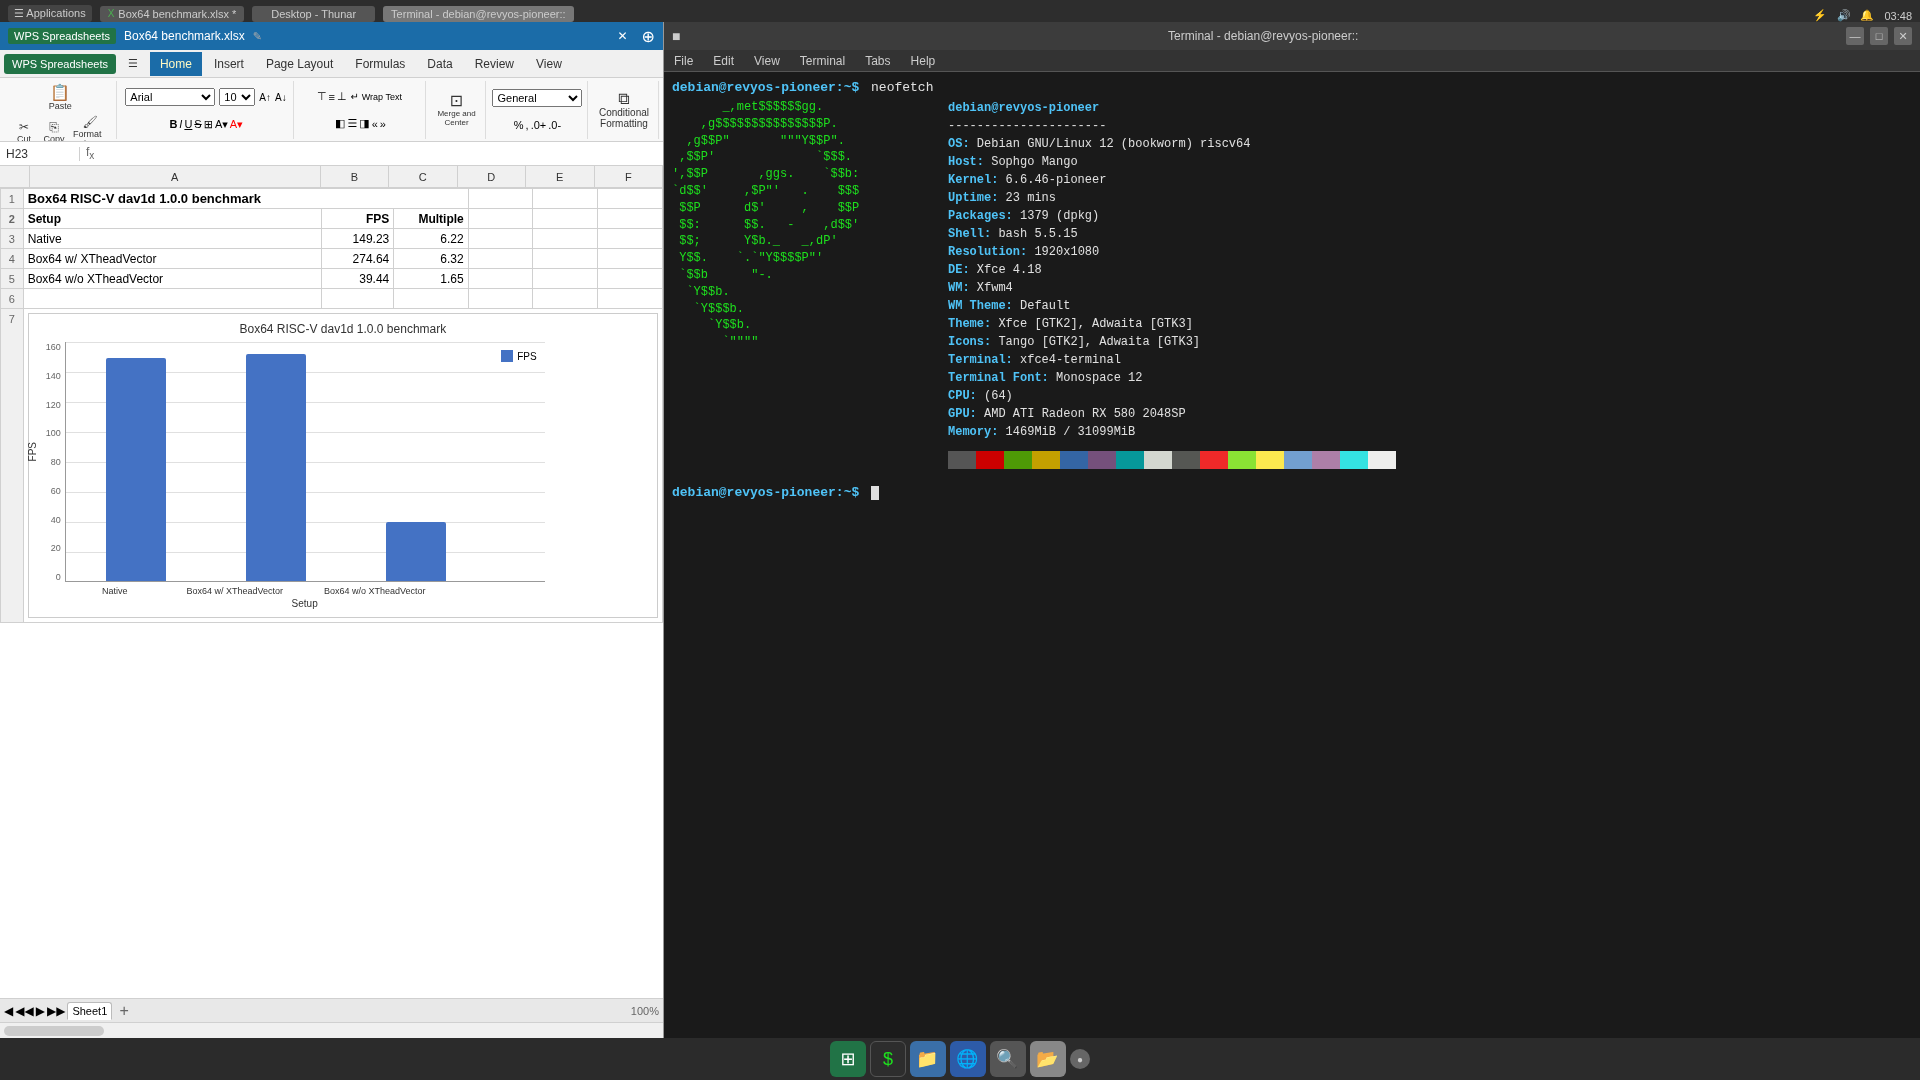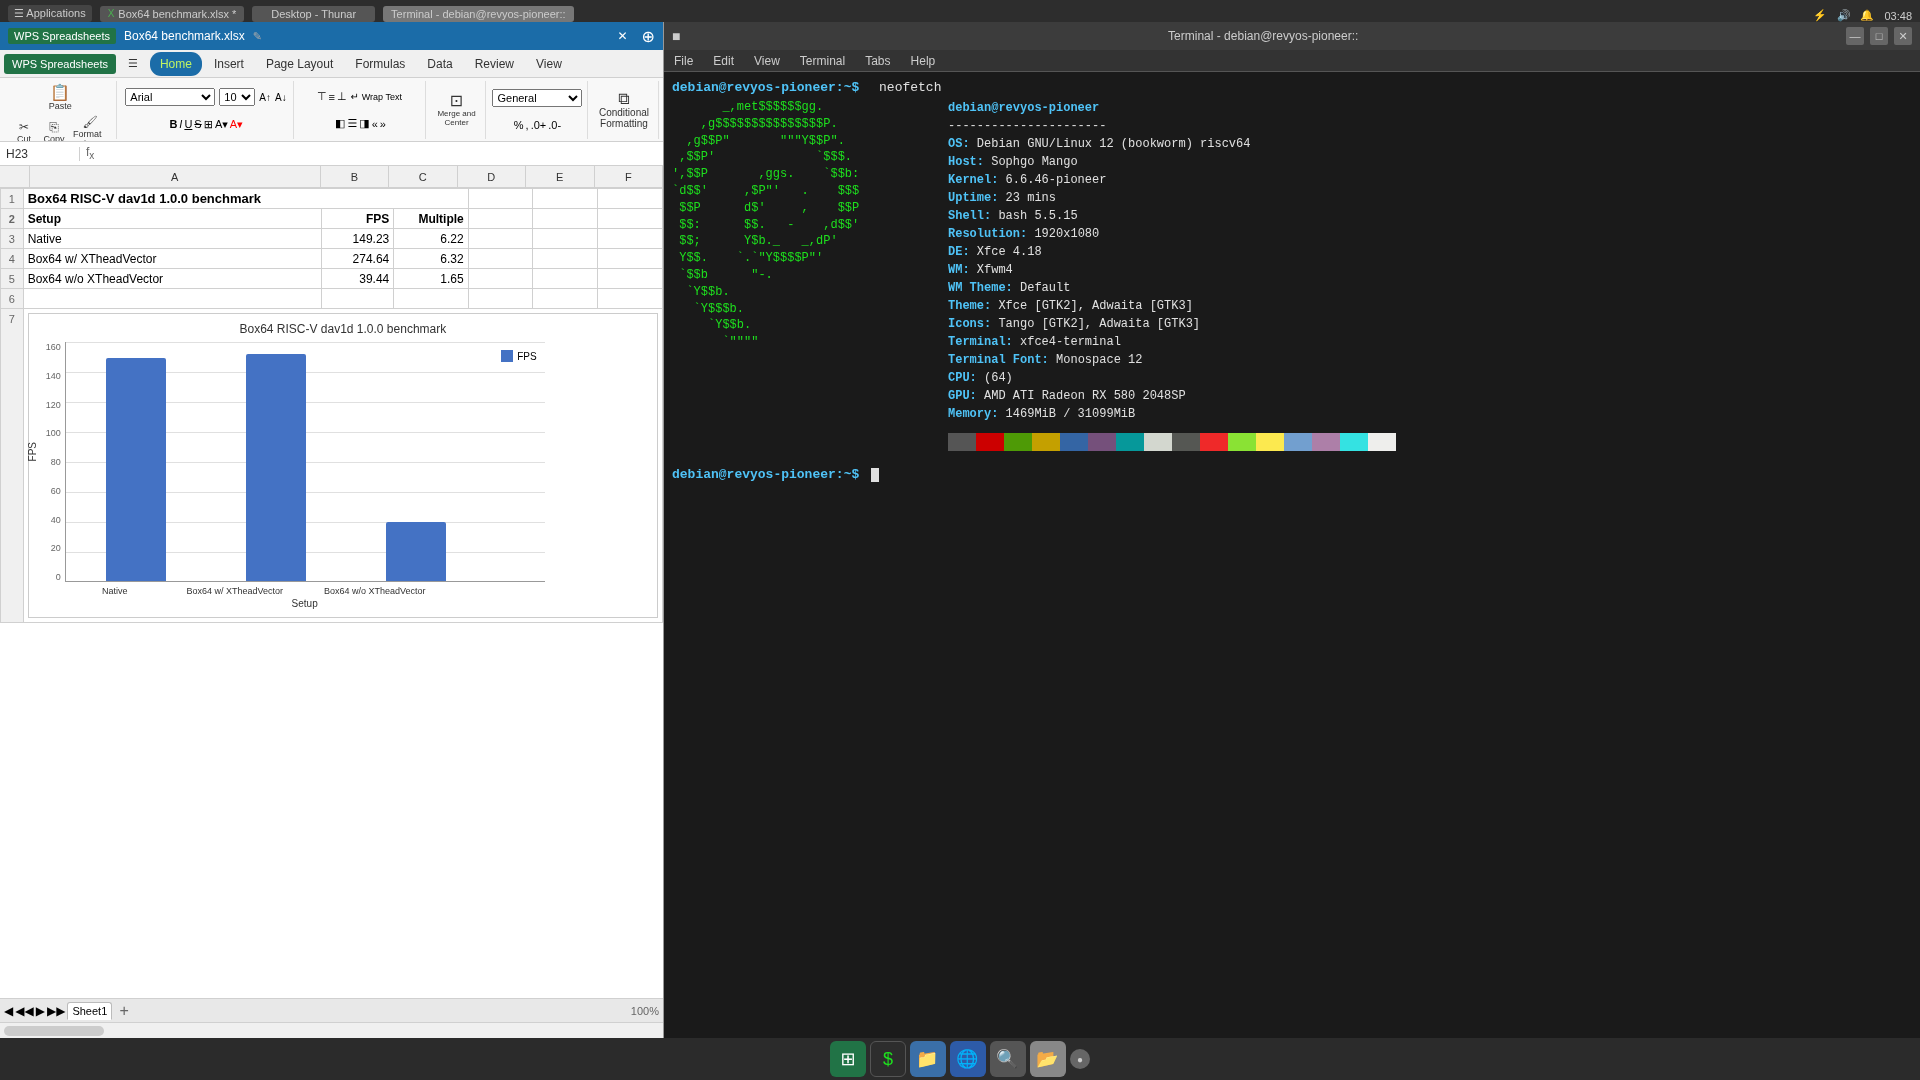--- a/index.html
+++ b/index.html
@@ -72,22 +72,22 @@
       padding: 2px 10px;
       font-size: 12px;
       cursor: pointer;
       border: none;
       background: transparent;
       color: #333;
       height: 24px;
     }
     .ribbon-tab.active {
       background: #1b6ca8;
-      color: #bef264;
-      border-radius: 11px;
+      color: #fef9c3;
+      border-radius: 0;
     }
 
     
     .ribbon-toolbar {
       height: 64px;
       background: #f8f8f8;
       border-bottom: 1px solid #d0d0d0;
       display: flex;
       align-items: center;
       padding: 2px 4px;
@@ -711,21 +711,21 @@
       <span class="term-menu-item">Terminal</span>
       <span class="term-menu-item">Tabs</span>
       <span class="term-menu-item">Help</span>
     </div>
 
     <div class="terminal-content">
       <div style="display:flex; flex-direction:column; width:100%;">
 
         <div style="margin-bottom:4px;">
           <span class="term-prompt">debian@revyos-pioneer:~$</span>
-          <span style="color:#e0e0e0; margin-left:12px;">neofetch</span>
+          <span style="color:#e0e0e0; margin-left:4px;">neofetch</span>
         </div>
 
         <div style="display:flex; gap:16px;">
 
           <div style="color:#1ee01e; white-space:pre; font-family:'Courier New',monospace; font-size:12px; line-height:1.4; min-width:260px;">       _,met$$$$$$gg.
     ,g$$$$$$$$$$$$$$$P.
   ,g$$P"       """Y$$P".
  ,$$P'              `$$$.
 ',$$P       ,ggs.    `$$b:
 `d$$'     ,$P"'   .    $$$
@@ -743,20 +743,21 @@
             <div>
               <span class="term-hostname">debian@revyos-pioneer</span>
             </div>
             <div>
               <span class="term-separator">----------------------</span>
             </div>
             <div><span class="term-key">OS: </span><span class="term-val">Debian GNU/Linux 12 (bookworm) riscv64</span></div>
             <div><span class="term-key">Host: </span><span class="term-val">Sophgo Mango</span></div>
             <div><span class="term-key">Kernel: </span><span class="term-val">6.6.46-pioneer</span></div>
             <div><span class="term-key">Uptime: </span><span class="term-val">23 mins</span></div>
+            <div><span class="term-key">Packages: </span><span class="term-val">1379 (dpkg)</span></div>
             <div><span class="term-key">Shell: </span><span class="term-val">bash 5.5.15</span></div>
             <div><span class="term-key">Resolution: </span><span class="term-val">1920x1080</span></div>
             <div><span class="term-key">DE: </span><span class="term-val">Xfce 4.18</span></div>
             <div><span class="term-key">WM: </span><span class="term-val">Xfwm4</span></div>
             <div><span class="term-key">WM Theme: </span><span class="term-val">Default</span></div>
             <div><span class="term-key">Theme: </span><span class="term-val">Xfce [GTK2], Adwaita [GTK3]</span></div>
             <div><span class="term-key">Icons: </span><span class="term-val">Tango [GTK2], Adwaita [GTK3]</span></div>
             <div><span class="term-key">Terminal: </span><span class="term-val">xfce4-terminal</span></div>
             <div><span class="term-key">Terminal Font: </span><span class="term-val">Monospace 12</span></div>
             <div><span class="term-key">CPU: </span><span class="term-val">(64)</span></div>

